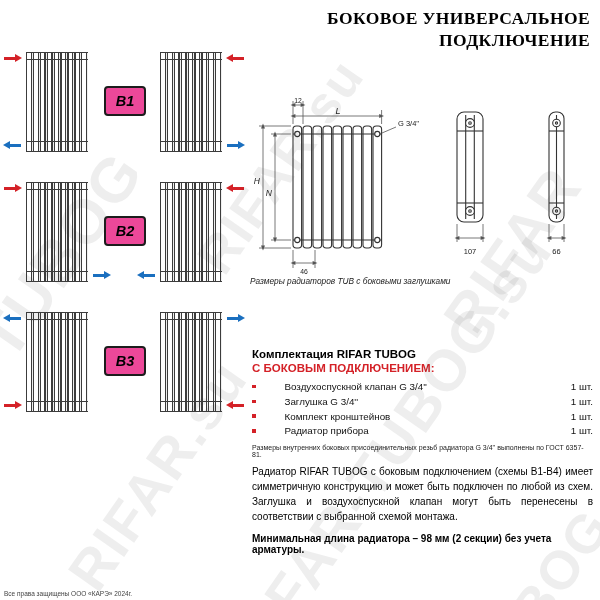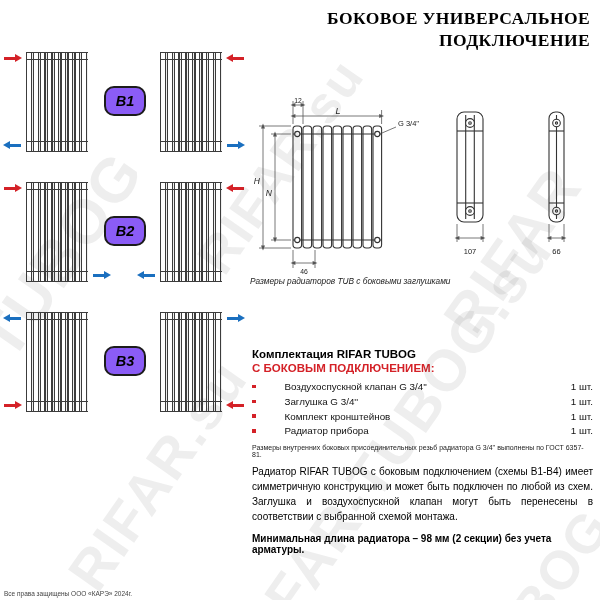--- a/index.html
+++ b/index.html
@@ -22,21 +22,21 @@
        border-top:1.6px solid #3c3c3c;border-bottom:1.6px solid #3c3c3c;
        background-image:
          linear-gradient(#3c3c3c,#3c3c3c),
          linear-gradient(#3c3c3c,#3c3c3c),
          repeating-linear-gradient(90deg,#3c3c3c 0px,#3c3c3c 1.2px,#ffffff 1.2px,#ffffff 4.7px,#3c3c3c 4.7px,#3c3c3c 5.9px,#efefef 5.9px,#efefef 6.9px);
        background-size:100% 1.4px,100% 1.4px,100% 100%;
        background-position:0 6px,0 88px,0 0;
        background-repeat:no-repeat;}
   .rad.left{left:18px}.rad.right{left:152px}
   .scheme-label{position:absolute;left:96px;top:36px;width:38px;height:26px;
-       border:2px solid #1c1c1c;border-radius:10px;background:#8b5cf6;
+       border:2px solid #1c1c1c;border-radius:4px;background:#ec4899;
        display:flex;align-items:center;justify-content:center;
        font-style:italic;font-weight:700;font-size:14.5px;color:#000;}
 
   
   .arrow{position:absolute;width:19px;height:9px;}
   .arrow::before{content:"";position:absolute;left:1px;right:6px;top:3.1px;height:2.8px;background:currentColor;}
   .arrow::after{content:"";position:absolute;top:0;width:0;height:0;
        border-top:4.5px solid transparent;border-bottom:4.5px solid transparent;}
   .dir-right::after{right:0;border-left:7.5px solid currentColor;}
   .dir-left::after{left:0;border-right:7.5px solid currentColor;}

